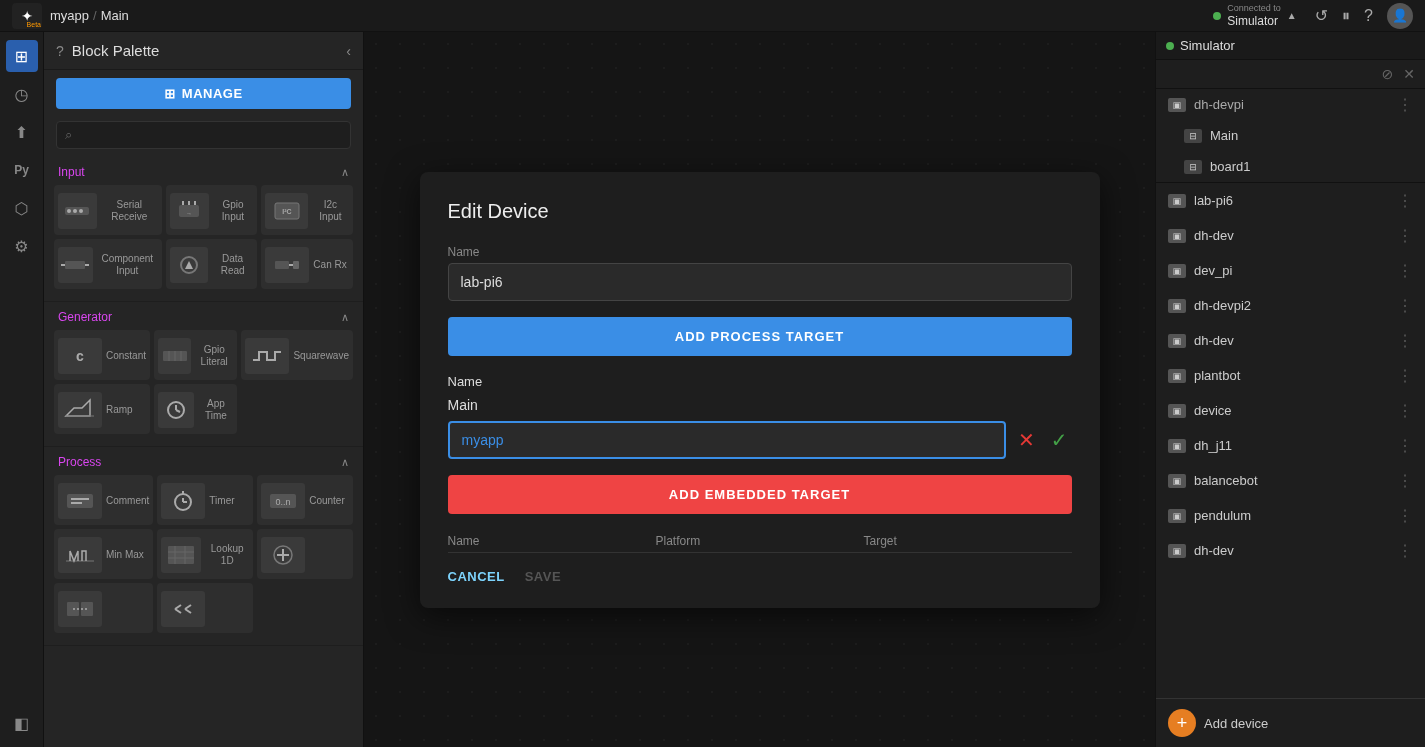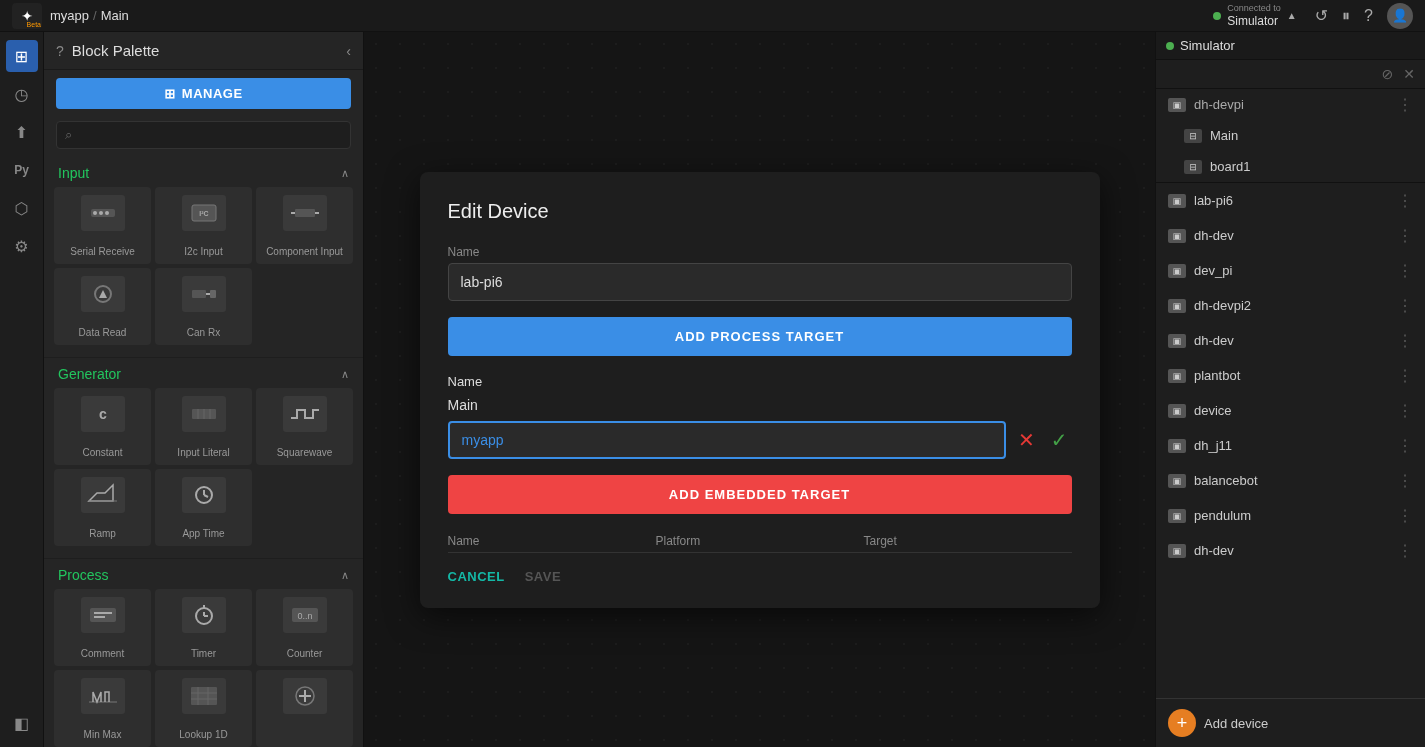--- a/index.html
+++ b/index.html
@@ -185,33 +185,32 @@
       border-bottom: 1px solid #1e1e1e;
       padding-bottom: 8px;
     }
     .palette-section-header {
       display: flex;
       align-items: center;
       justify-content: space-between;
       padding: 8px 14px 6px;
       cursor: pointer;
     }
-    .palette-section-title { font-size: 14px; color: #22c55e; font-weight: 500; }
+    .palette-section-title { font-size: 12px; color: #d946ef; font-weight: 500; }
     .palette-section-arrow { color: #888; font-size: 11px; }
     .palette-blocks {
       display: grid;
       grid-template-columns: repeat(3, 1fr);
       gap: 4px;
       padding: 0 10px 4px;
     }
     .block-item {
       display: flex;
-      flex-direction: column;
-      align-items: center;
-      gap: 15px;
+      align-items: center;
+      gap: 4px;
       padding: 8px 4px 6px;
       border-radius: 4px;
       cursor: pointer;
       background: #2e2e2e;
     }
     .block-icon {
       width: 44px; height: 36px;
       background: #3a3a3a;
       border-radius: 3px;
       display: flex;
@@ -351,21 +350,21 @@
     }
     .modal-footer {
       display: flex;
       align-items: center;
       gap: 20px;
       margin-top: 16px;
     }
     .modal-cancel-btn {
       background: none;
       border: none;
-      color: #14b8a6;
+      color: #7dd3fc;
       font-size: 13px;
       font-weight: 600;
       letter-spacing: 0.5px;
       cursor: pointer;
     }
     .modal-save-btn {
       background: none;
       border: none;
       color: #555;
       font-size: 13px;
@@ -523,20 +522,32 @@
                   <circle cx="8" cy="12" r="2" fill="#aaa"></circle>
                   <circle cx="14" cy="12" r="2" fill="#aaa"></circle>
                   <circle cx="20" cy="12" r="2" fill="#aaa"></circle>
                 </svg>
             </div>
             <span class="block-label">Serial Receive</span>
           </div>
           <div class="block-item">
             <div class="block-icon">
               <svg width="32" height="24" viewBox="0 0 32 24">
+                  <rect x="6" y="6" width="20" height="12" rx="2" fill="#555"></rect>
+                  <line x1="10" y1="6" x2="10" y2="2" stroke="#aaa" stroke-width="2"></line>
+                  <line x1="16" y1="6" x2="16" y2="2" stroke="#aaa" stroke-width="2"></line>
+                  <line x1="22" y1="6" x2="22" y2="2" stroke="#aaa" stroke-width="2"></line>
+                  <text x="16" y="16" text-anchor="middle" font-size="6" fill="#aaa">→</text>
+                </svg>
+            </div>
+            <span class="block-label">Gpio Input</span>
+          </div>
+          <div class="block-item">
+            <div class="block-icon">
+              <svg width="32" height="24" viewBox="0 0 32 24">
                   <rect x="4" y="4" width="24" height="16" rx="2" fill="#555" stroke="#777" stroke-width="1"></rect>
                   <text x="16" y="15" text-anchor="middle" font-size="7" fill="#aaa" font-weight="bold">I²C</text>
                 </svg>
             </div>
             <span class="block-label">I2c Input</span>
           </div>
           <div class="block-item">
             <div class="block-icon">
               <svg width="32" height="24" viewBox="0 0 32 24">
                   <rect x="6" y="8" width="20" height="8" rx="1" fill="#555"></rect>
@@ -584,21 +595,21 @@
           </div>
           <div class="block-item">
             <div class="block-icon">
               <svg width="32" height="24" viewBox="0 0 32 24">
                   <rect x="4" y="7" width="24" height="10" rx="1" fill="#555"></rect>
                   <line x1="10" y1="7" x2="10" y2="17" stroke="#666" stroke-width="1"></line>
                   <line x1="16" y1="7" x2="16" y2="17" stroke="#666" stroke-width="1"></line>
                   <line x1="22" y1="7" x2="22" y2="17" stroke="#666" stroke-width="1"></line>
                 </svg>
             </div>
-            <span class="block-label">Input Literal</span>
+            <span class="block-label">Gpio Literal</span>
           </div>
           <div class="block-item">
             <div class="block-icon">
               <svg width="32" height="24" viewBox="0 0 32 24">
                   <path d="M2 16 L8 16 L8 8 L16 8 L16 16 L24 16 L24 8 L30 8" fill="none" stroke="#aaa" stroke-width="2"></path>
                 </svg>
             </div>
             <span class="block-label">Squarewave</span>
           </div>
           <div class="block-item">

